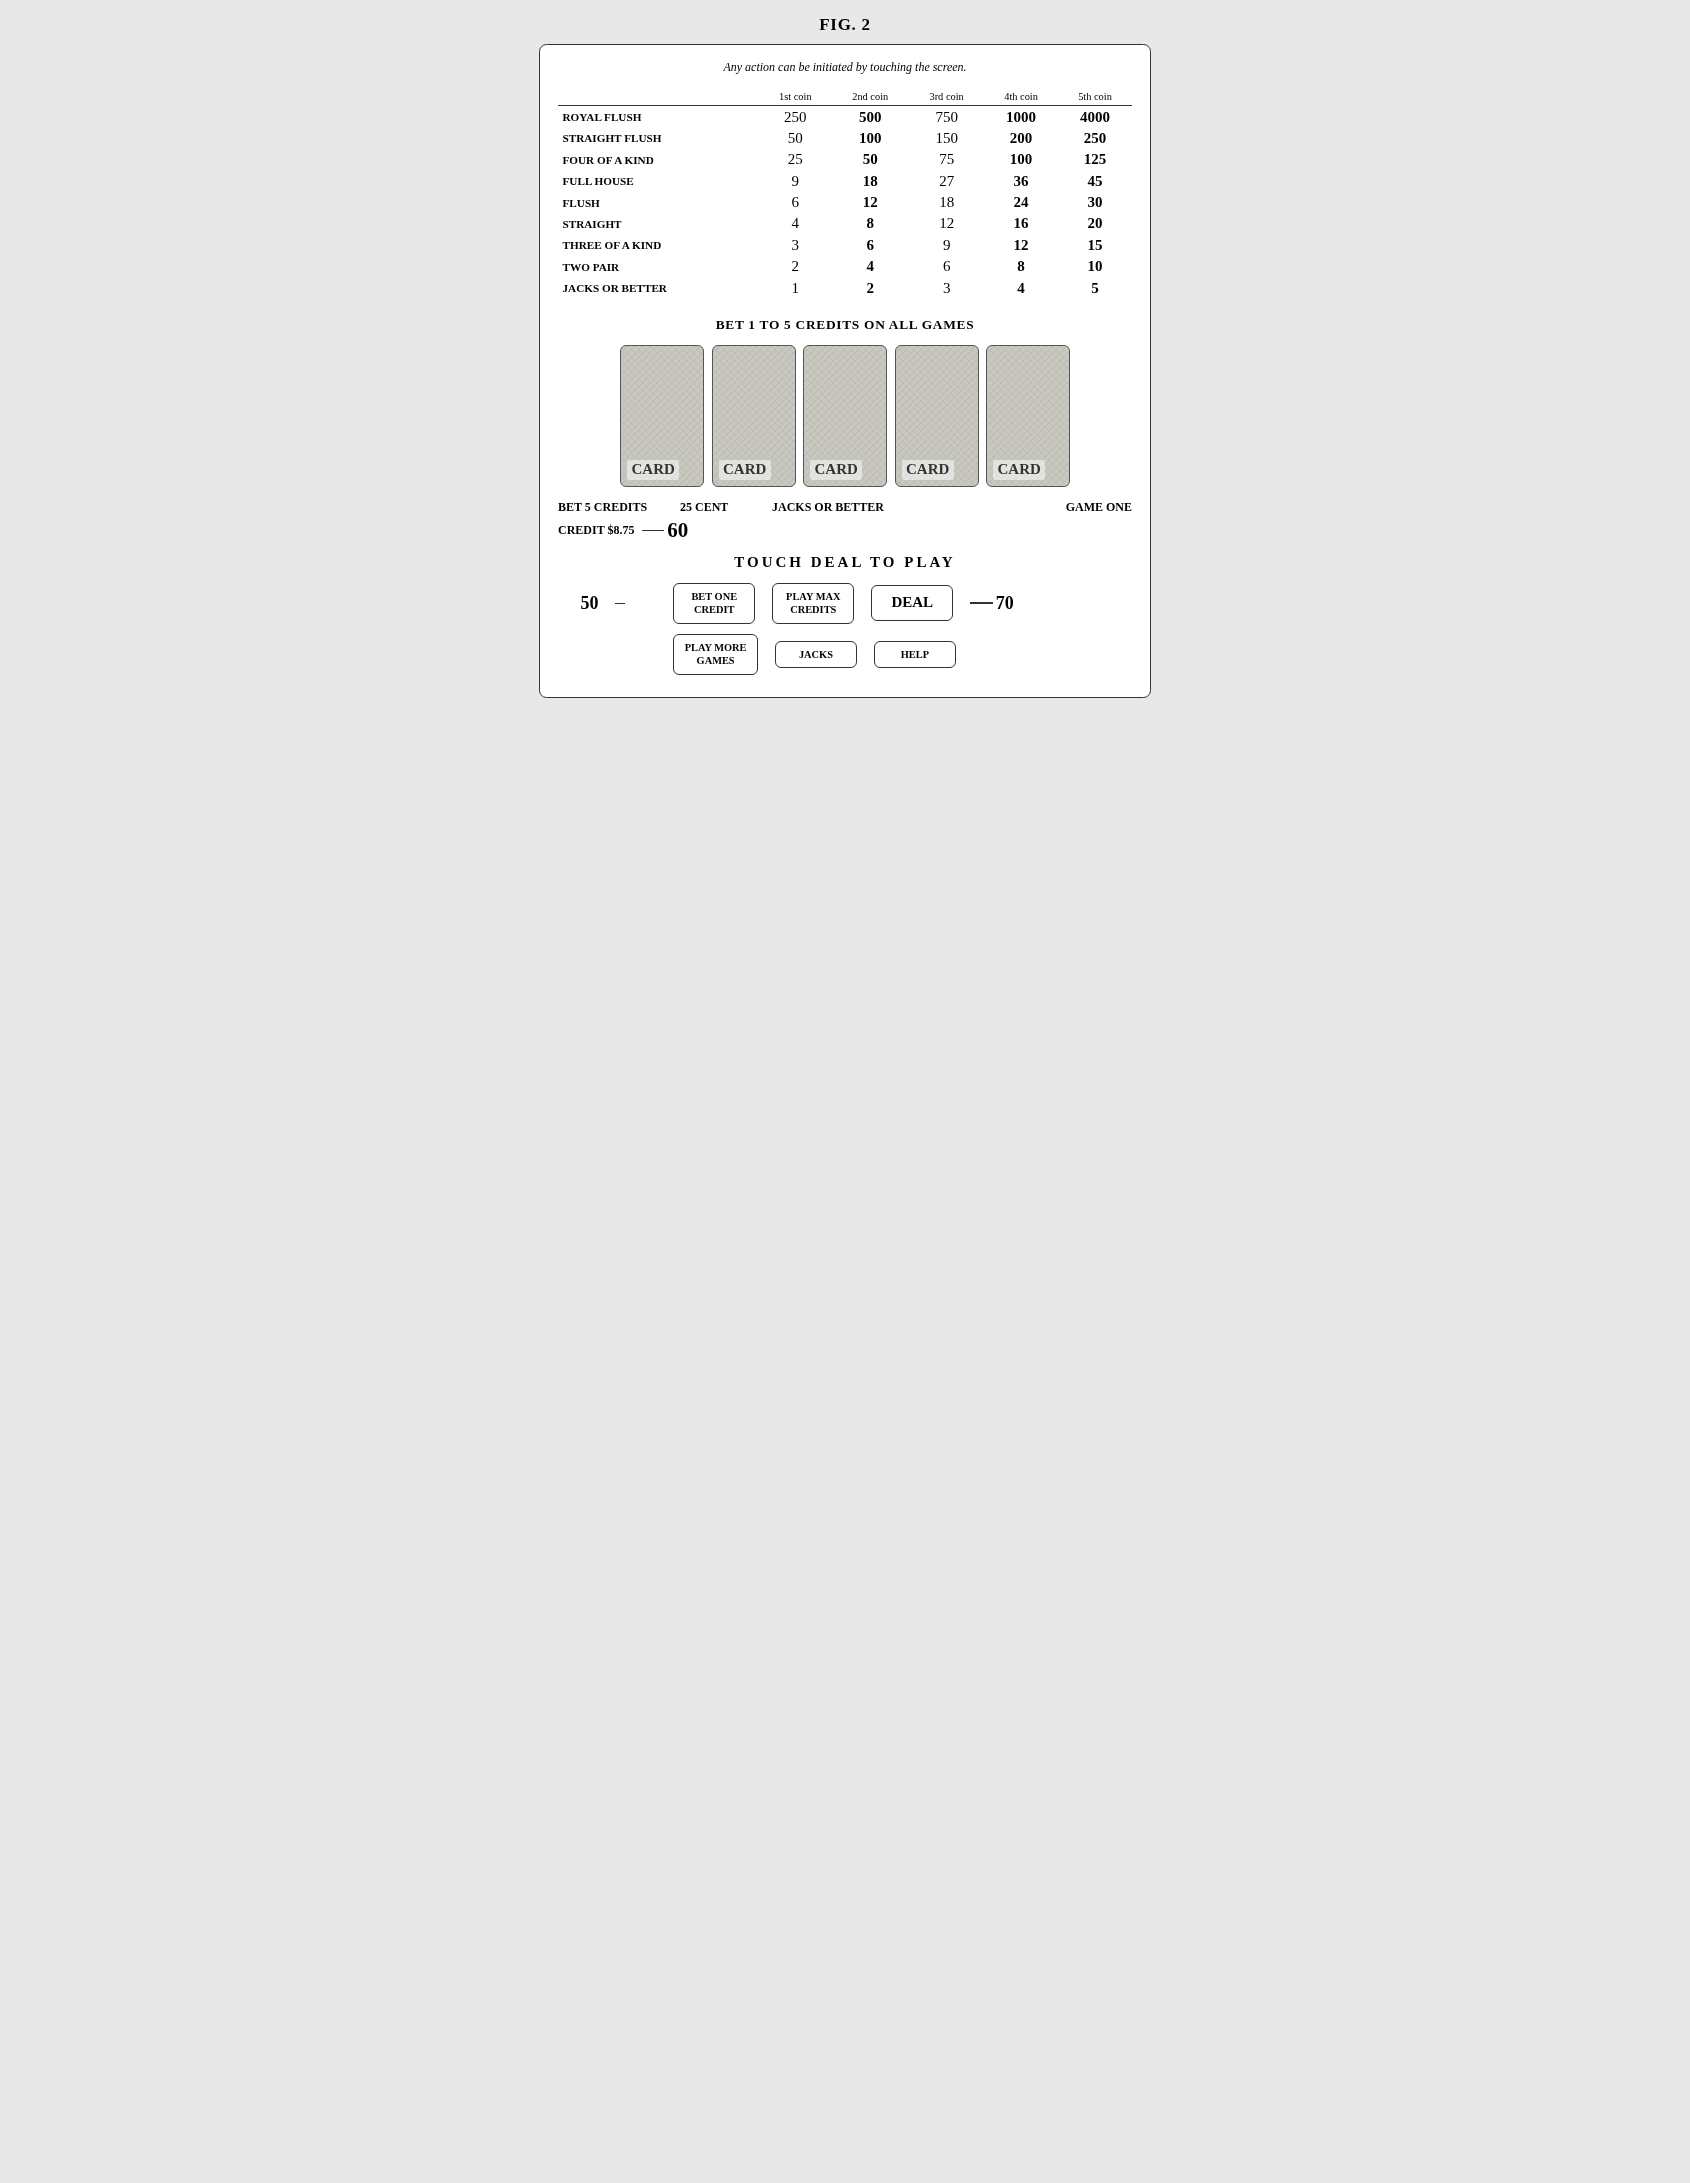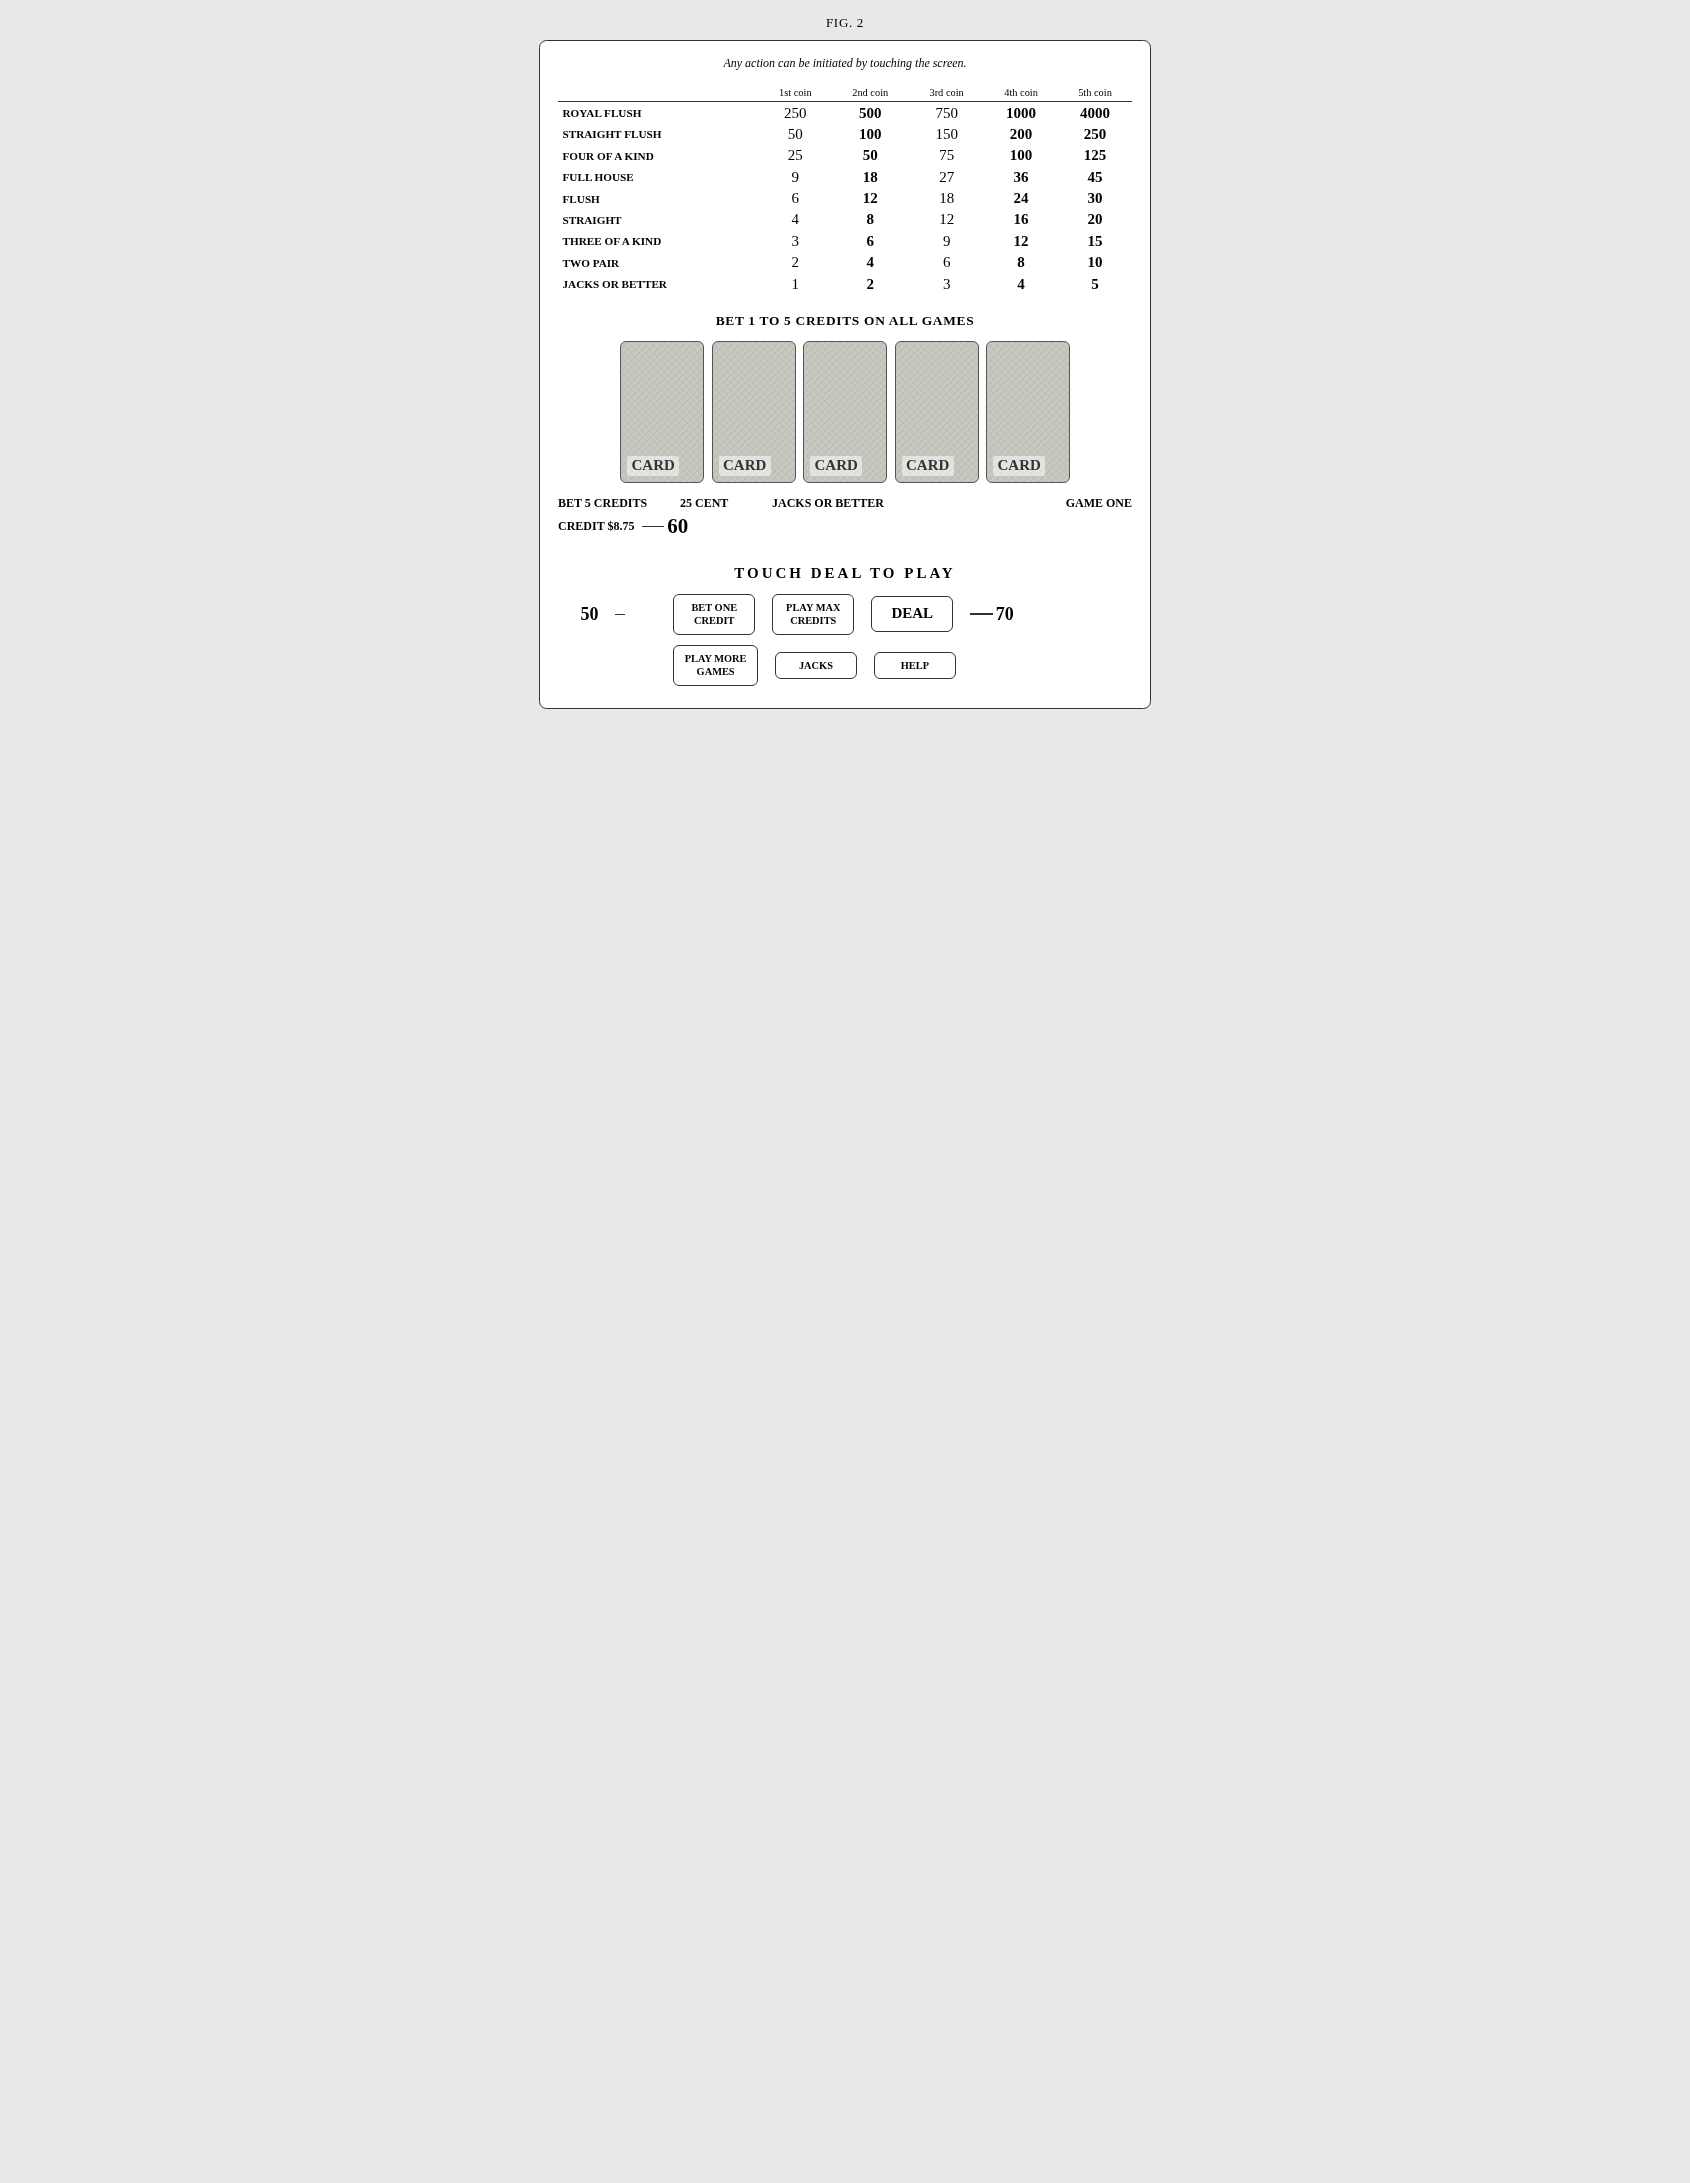--- a/index.html
+++ b/index.html
@@ -8,22 +8,22 @@
       background: #e8e8e8;
       font-family: 'Times New Roman', Times, serif;
       display: flex;
       flex-direction: column;
       align-items: center;
       padding: 15px;
       min-height: 100vh;
     }
 
     .page-title {
-      font-size: 13px;
-      font-weight: normal;
+      font-size: 17px;
+      font-weight: bold;
       text-align: center;
       margin-bottom: 9px;
       letter-spacing: 0.7px;
     }
 
     .main-container {
       border: 1.5px solid #333;
       border-radius: 7.5px;
       background: #fff;
       width: 612px;
@@ -171,21 +171,21 @@
       flex: 1;
     }
 
     .game-info-row .game-one {
       margin-right: 0;
     }
 
     .credit-row {
       display: flex;
       align-items: center;
-      margin-bottom: 15px;
+      margin-bottom: 0;
     }
 
     .credit-label {
       font-weight: bold;
       font-size: 12px;
       margin-right: 0;
     }
 
     
     .touch-deal-title {

